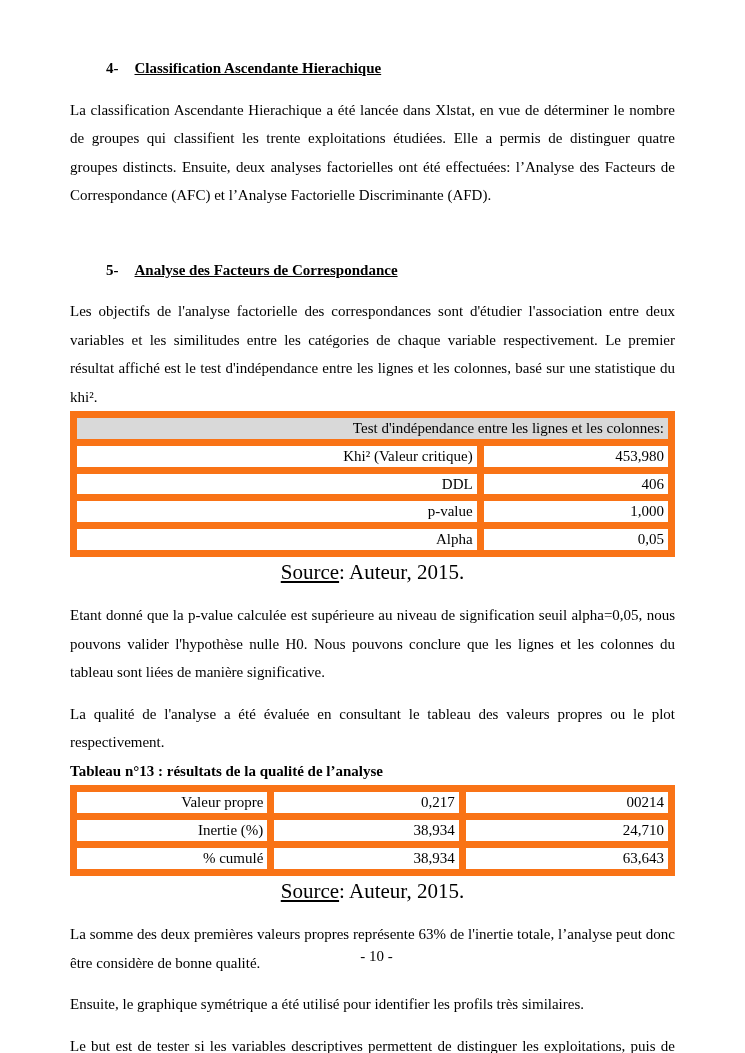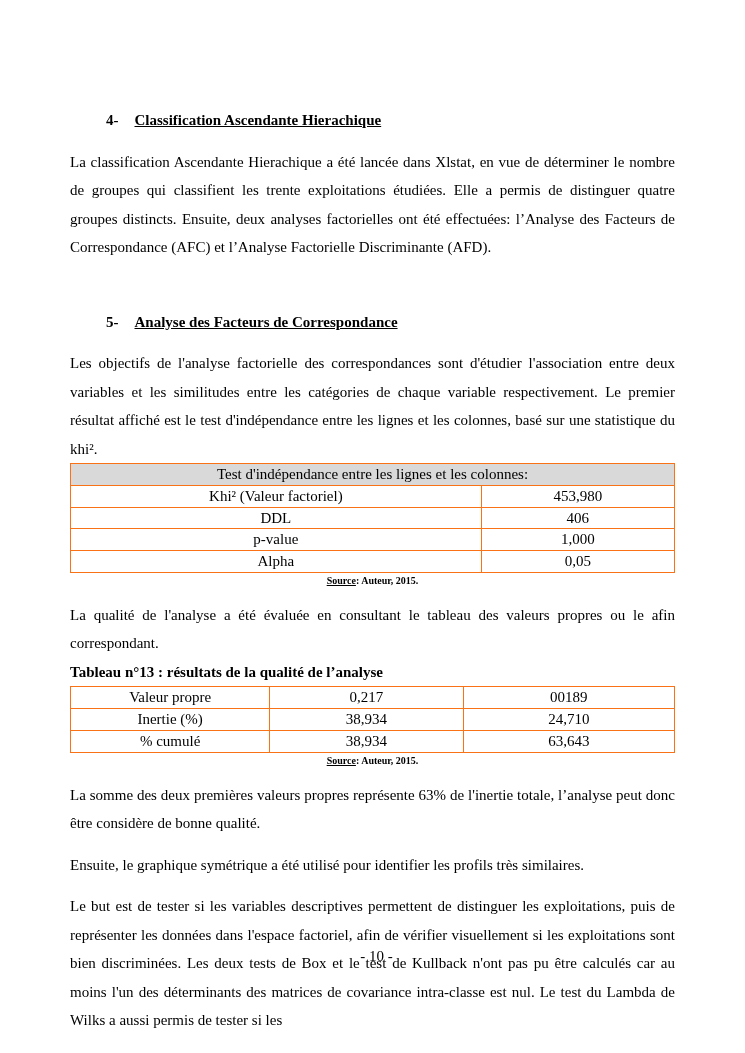--- a/index.html
+++ b/index.html
@@ -8,21 +8,21 @@
     width: 745px;
     height: 1053px;
     font-family: "Liberation Serif", serif;
     color: #000;
     position: relative;
   }
   .page {
     position: relative;
     width: 745px;
     height: 1053px;
-    padding: 106px 70px 0 70px;
+    padding: 54px 70px 0 70px;
   }
   .heading {
     font-size: 15px;
     font-weight: bold;
     margin-left: 36px;
     margin-bottom: 6px;
     line-height: 1.9;
   }
   .heading .sec-num { margin-right: 16px; }
   .heading .sec-title { text-decoration: underline; }
@@ -38,32 +38,31 @@
     font-weight: bold;
     line-height: 1.9;
   }
   table {
     width: 100%;
     border-collapse: collapse;
     table-layout: fixed;
     font-size: 15px;
   }
   td {
-    border: 1px solid #f97316;
-    text-align: center;
+    border: 7px solid #f97316;
+    text-align: right;
     padding: 1px 4px;
     line-height: 1.25;
   }
   tr.gray td { background: #d9d9d9; }
   .source {
-    font-size: 10px;
+    font-size: 21px;
     text-align: center;
     line-height: 1.5;
     margin-bottom: 4px;
-    font-weight: bold;
   }
   .u { text-decoration: underline; }
   .footer {
     position: absolute;
     bottom: 88px;
     left: 4px;
     width: 100%;
     text-align: center;
     font-size: 15px;
   }
@@ -86,53 +85,54 @@
   <table>
     <colgroup>
         <col style="width:68%">
         <col style="width:32%">
       </colgroup>
     <tbody>
         <tr class="gray">
       <td colspan="2">Test d'indépendance entre les lignes et les colonnes:</td>
     </tr>
     <tr>
-      <td>Khi² (Valeur factoriel)</td>
+      <td>Khi² (Valeur critique)</td>
       <td>453,980</td>
     </tr>
     <tr>
       <td>DDL</td>
       <td>406</td>
     </tr>
     <tr>
       <td>p-value</td>
       <td>1,000</td>
     </tr>
     <tr>
       <td>Alpha</td>
       <td>0,05</td>
     </tr>
   </tbody>
     </table>
   <p class="source"><span class="u">Source</span><span>: Auteur, 2015.</span></p>
 
-  <p class="para">La qualité de l'analyse a été évaluée en consultant le tableau des valeurs propres ou le afin correspondant.</p>
+  <p class="para">Etant donné que la p-value calculée est supérieure au niveau de signification seuil alpha=0,05, nous pouvons valider l'hypothèse nulle H0. Nous pouvons conclure que les lignes et les colonnes du tableau sont liées de manière significative.</p>
+  <p class="para">La qualité de l'analyse a été évaluée en consultant le tableau des valeurs propres ou le plot respectivement.</p>
 
   <p class="table-caption">Tableau n°13 : résultats de la qualité de l’analyse</p>
   <table>
     <colgroup>
         <col style="width:33%">
         <col style="width:32%">
         <col style="width:35%">
       </colgroup>
     <tbody>
     <tr>
       <td>Valeur propre</td>
       <td>0,217</td>
-      <td>00189</td>
+      <td>00214</td>
     </tr>
     <tr>
       <td>Inertie (%)</td>
       <td>38,934</td>
       <td>24,710</td>
     </tr>
     <tr>
       <td>% cumulé</td>
       <td>38,934</td>
       <td>63,643</td>

